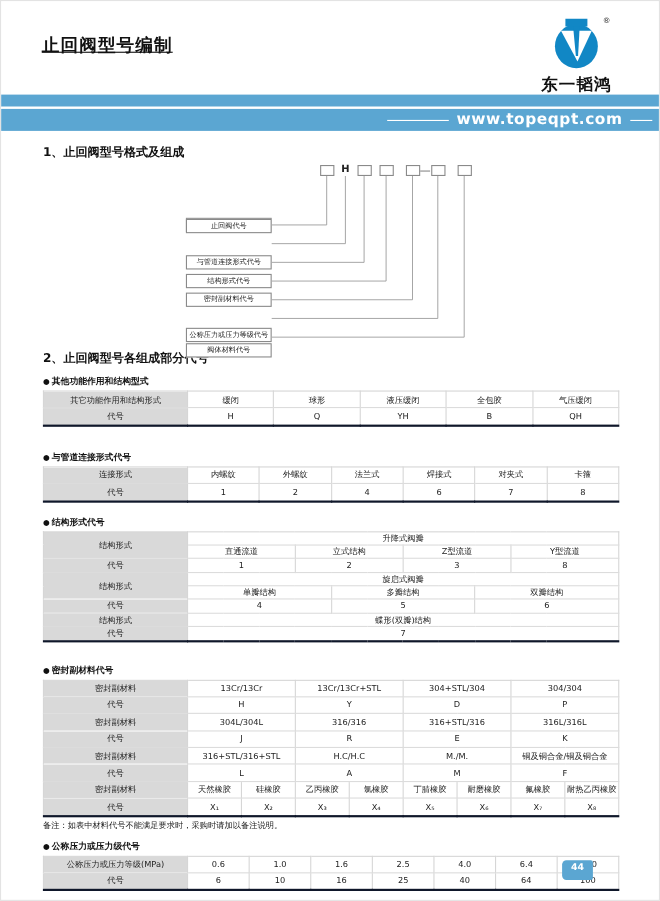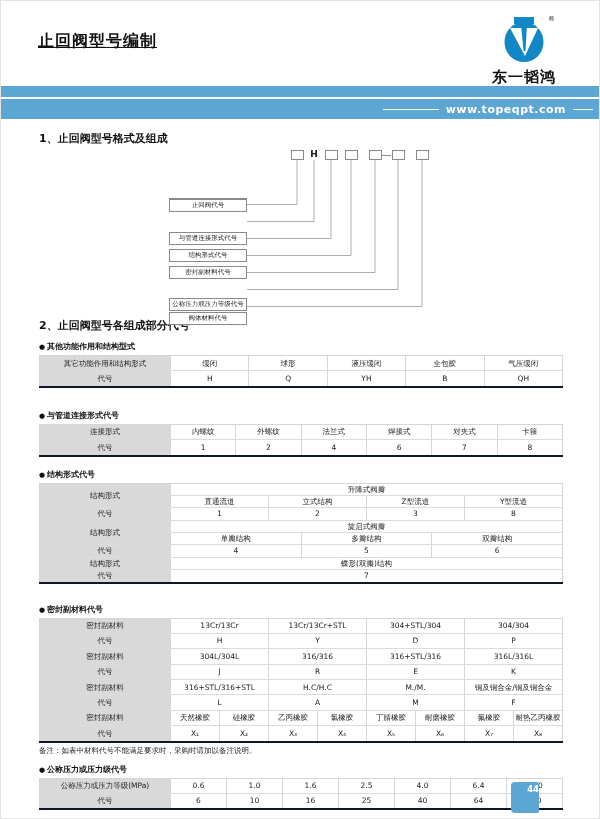--- a/index.html
+++ b/index.html
@@ -14,21 +14,21 @@
   .brand{font-size:15px;font-weight:bold;color:#111;margin-top:1px;letter-spacing:1px;}
 
   
   .banner{position:absolute;left:0;top:85px;width:600px;}
   .band1{height:11px;background:#5ba6d2;}
   .band-gap{height:2px;background:#fff;}
   .band2{height:20px;background:#5ba6d2;display:flex;align-items:center;justify-content:flex-end;padding-right:8px;box-sizing:border-box;}
   .wline{height:1px;background:#fff;}
   .wline.l{width:56px;margin-right:7px;}
   .wline.r{width:20px;margin-left:7px;}
-  .site{color:#fff;font-size:11px;font-weight:bold;letter-spacing:.5px;}
+  .site{color:#fff;font-size:14px;font-weight:bold;letter-spacing:.5px;}
 
   
   .content{position:absolute;left:38px;top:122px;width:524px;}
   .h2{font-size:11px;font-weight:bold;color:#111;margin:8px 0 0 0;}
 
   
   .diagram{position:relative;height:160px;margin-top:4px;}
   .dbox{position:absolute;top:0;width:13px;height:10px;border:1px solid #8a8a8a;background:#fff;box-sizing:border-box;}
   .dletter{position:absolute;top:-1px;width:14px;text-align:center;font-size:9px;color:#222;font-weight:bold;}
   .ddash{position:absolute;top:5px;height:1px;background:#8a8a8a;}
@@ -41,21 +41,21 @@
   .grp-label .bullet{font-size:7px;margin-right:2px;}
   table.tbl{width:100%;border-collapse:collapse;table-layout:fixed;border-bottom:2px solid #0f172a;}
   table.tbl td{border:1px solid #d6d6d6;border-bottom-color:#dcdcdc;text-align:center;font-size:7.5px;color:#222;padding:2.5px 1px;line-height:1.25;overflow:hidden;white-space:nowrap;}
   table.tbl td.hd{background:#d9d9d9;}
   table.tight td{padding:1px 1px;}
   .note{font-size:7.5px;color:#222;margin-top:3px;}
 
   .sp-a{height:22px;} .sp-b{height:12px;} .sp-c{height:20px;} .sp-d{height:8px;} .sp-e{height:24px;}
 
   
-  .page-badge{position:absolute;right:60px;top:781px;width:28px;height:31px;background:#5ba6d2;border-radius:4px 2px 2px 4px;color:#fff;font-size:8.5px;font-weight:bold;text-align:right;line-height:14px;}
+  .page-badge{position:absolute;right:60px;top:781px;width:28px;height:18px;background:#5ba6d2;border-radius:4px 2px 2px 4px;color:#fff;font-size:8.5px;font-weight:bold;text-align:center;line-height:14px;}
 </style>
 </head>
 <body>
 
 <div class="page">
 
   <div class="title">止回阀型号编制</div>
   <div class="logo-wrap">
     <span class="reg">®</span>
     <svg class="logo-svg" width="42" height="48" viewBox="0 0 42 48">

